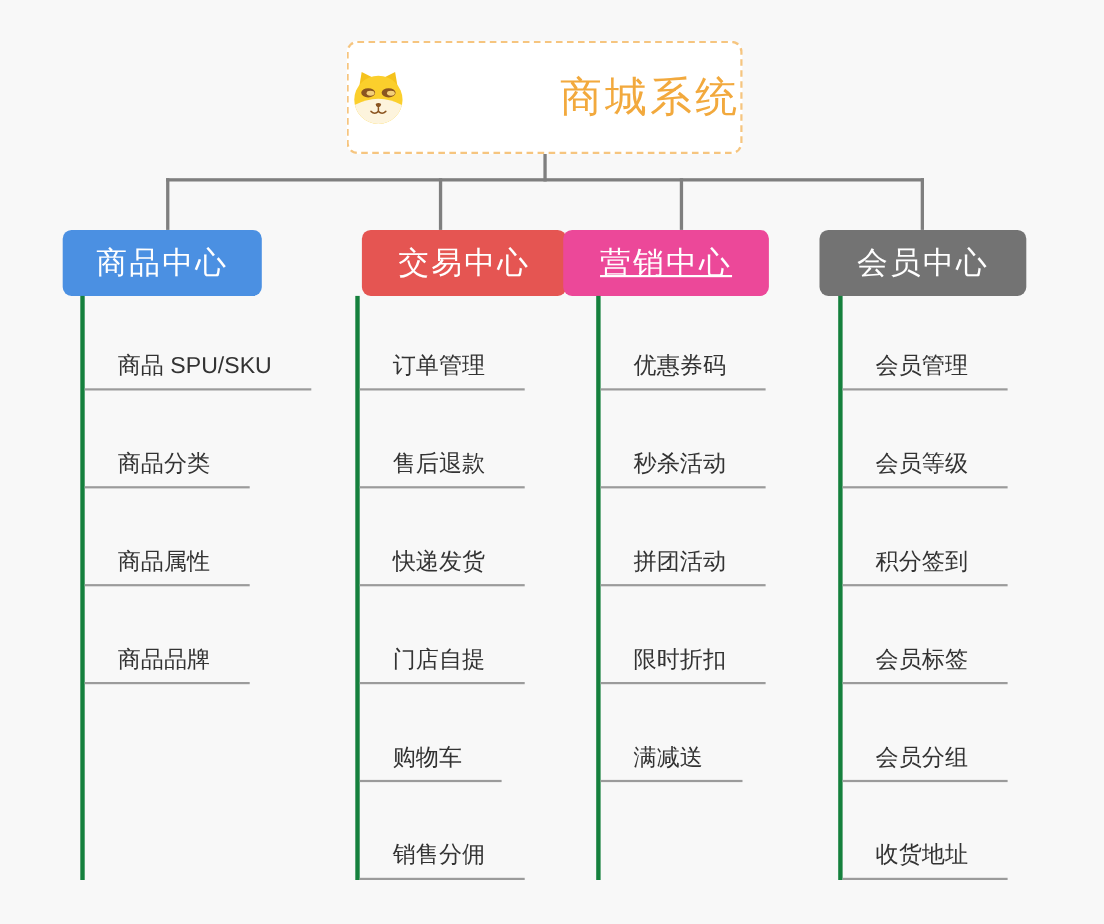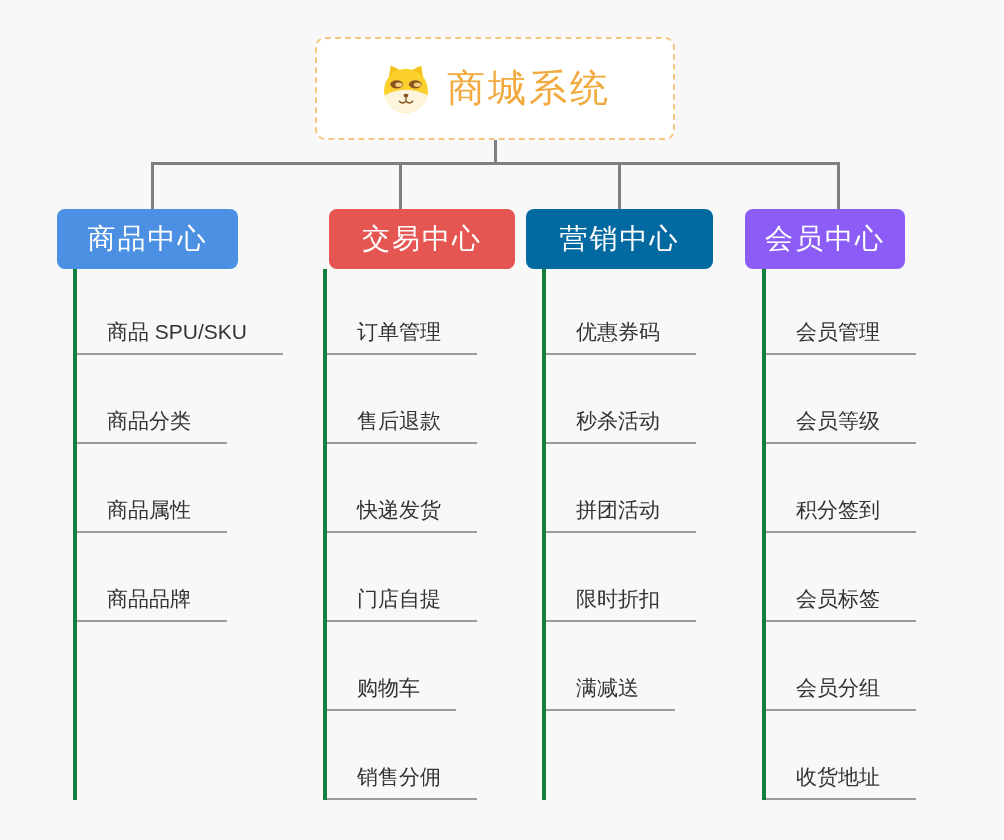--- a/index.html
+++ b/index.html
@@ -63,21 +63,21 @@
 
 <div class="canvas">
 
   <div class="line" style="left:493.5px;top:140px;width:3px;height:25px"></div>
   <div class="line" style="left:150.5px;top:162px;width:689px;height:3px"></div>
   <div class="line" style="left:150.5px;top:162px;width:3px;height:47px"></div>
   <div class="line" style="left:398.5px;top:162px;width:3px;height:47px"></div>
   <div class="line" style="left:618px;top:162px;width:3px;height:47px"></div>
   <div class="line" style="left:836.5px;top:162px;width:3px;height:47px"></div>
 
-  <div class="root" style="border-color: rgb(246, 197, 127);">
+  <div class="root" style="border-color: rgb(246, 197, 127); justify-content: space-between;">
     <span style="display:flex">
       <svg width="54" height="54" viewBox="0 0 64 64">
         <defs>
             <clipPath id="hc">
               <circle cx="32" cy="34" r="26"></circle>
             </clipPath>
           </defs>
         <path d="M11 22 L14 4 L28 11 Z" fill="#f5c21c"></path>
         <path d="M53 22 L50 4 L36 11 Z" fill="#f5c21c"></path>
         <circle cx="32" cy="34" r="26" fill="#fbcf2c"></circle>
@@ -93,24 +93,24 @@
     </span>
     <span class="root-title" style="color: rgb(242, 169, 61);">商城系统</span>
   </div>
 
   <div class="hdr" style="left: 57px; width: 181px; background: rgb(75, 144, 226);">
     <span>商品中心</span>
   </div>
   <div class="hdr" style="left: 307px; width: 186px; background: rgb(229, 85, 82); margin-left: 22px;">
     <span>交易中心</span>
   </div>
-  <div class="hdr" style="left: 526px; width: 187px; background: #0369a1;">
+  <div class="hdr" style="left: 512px; width: 187px; background: #ec4899; text-decoration: underline;">
     <span>营销中心</span>
   </div>
-  <div class="hdr" style="left: 745px; width: 160px; background: #8b5cf6;">
+  <div class="hdr" style="left: 745px; width: 188px; background: #737373;">
     <span>会员中心</span>
   </div>
 
   <div class="col" style="left:73px">
     <div class="leaf">商品 SPU/SKU</div>
     <div class="leaf">商品分类</div>
     <div class="leaf">商品属性</div>
     <div class="leaf">商品品牌</div>
   </div>
 

